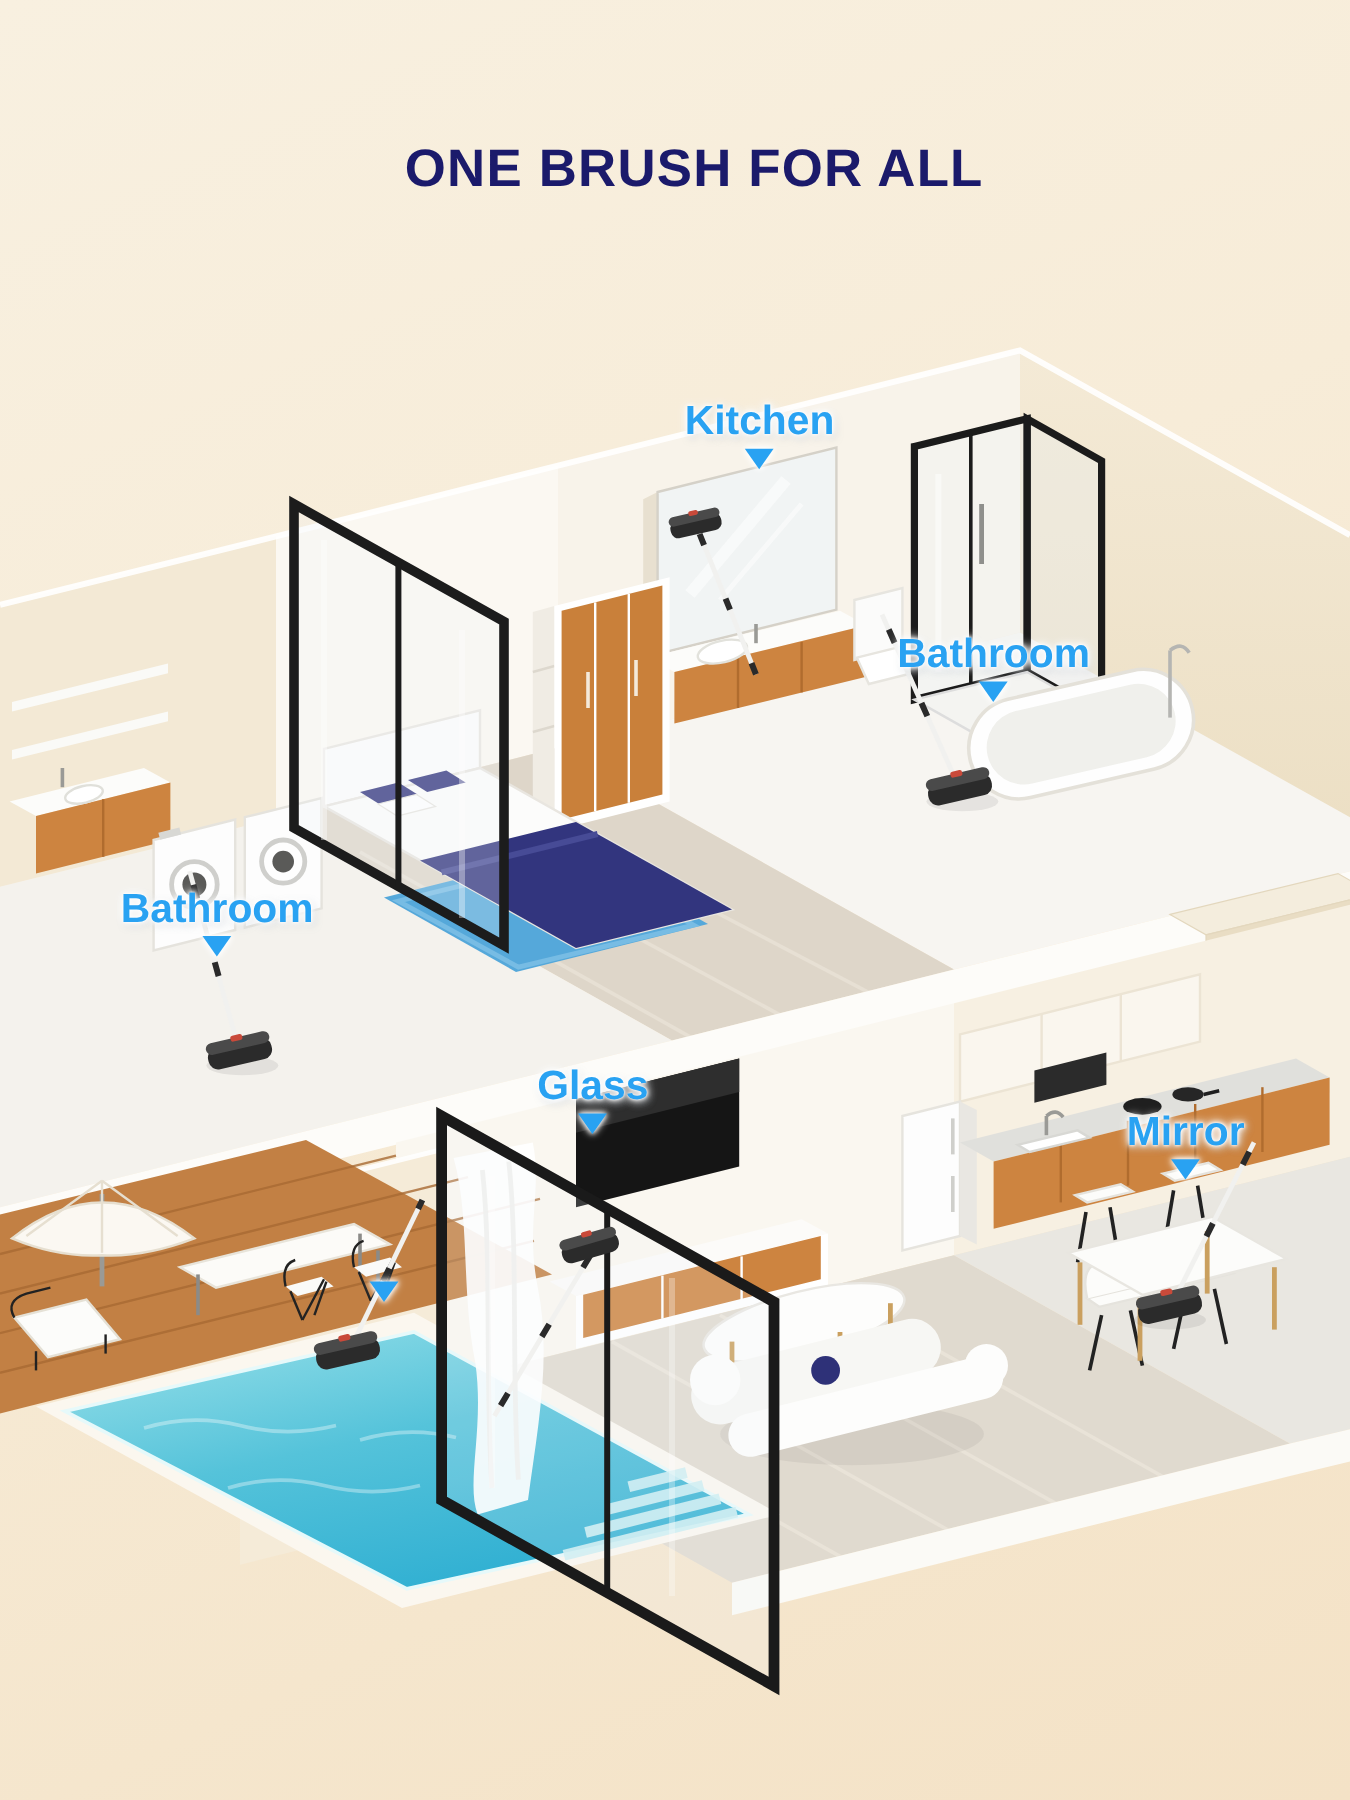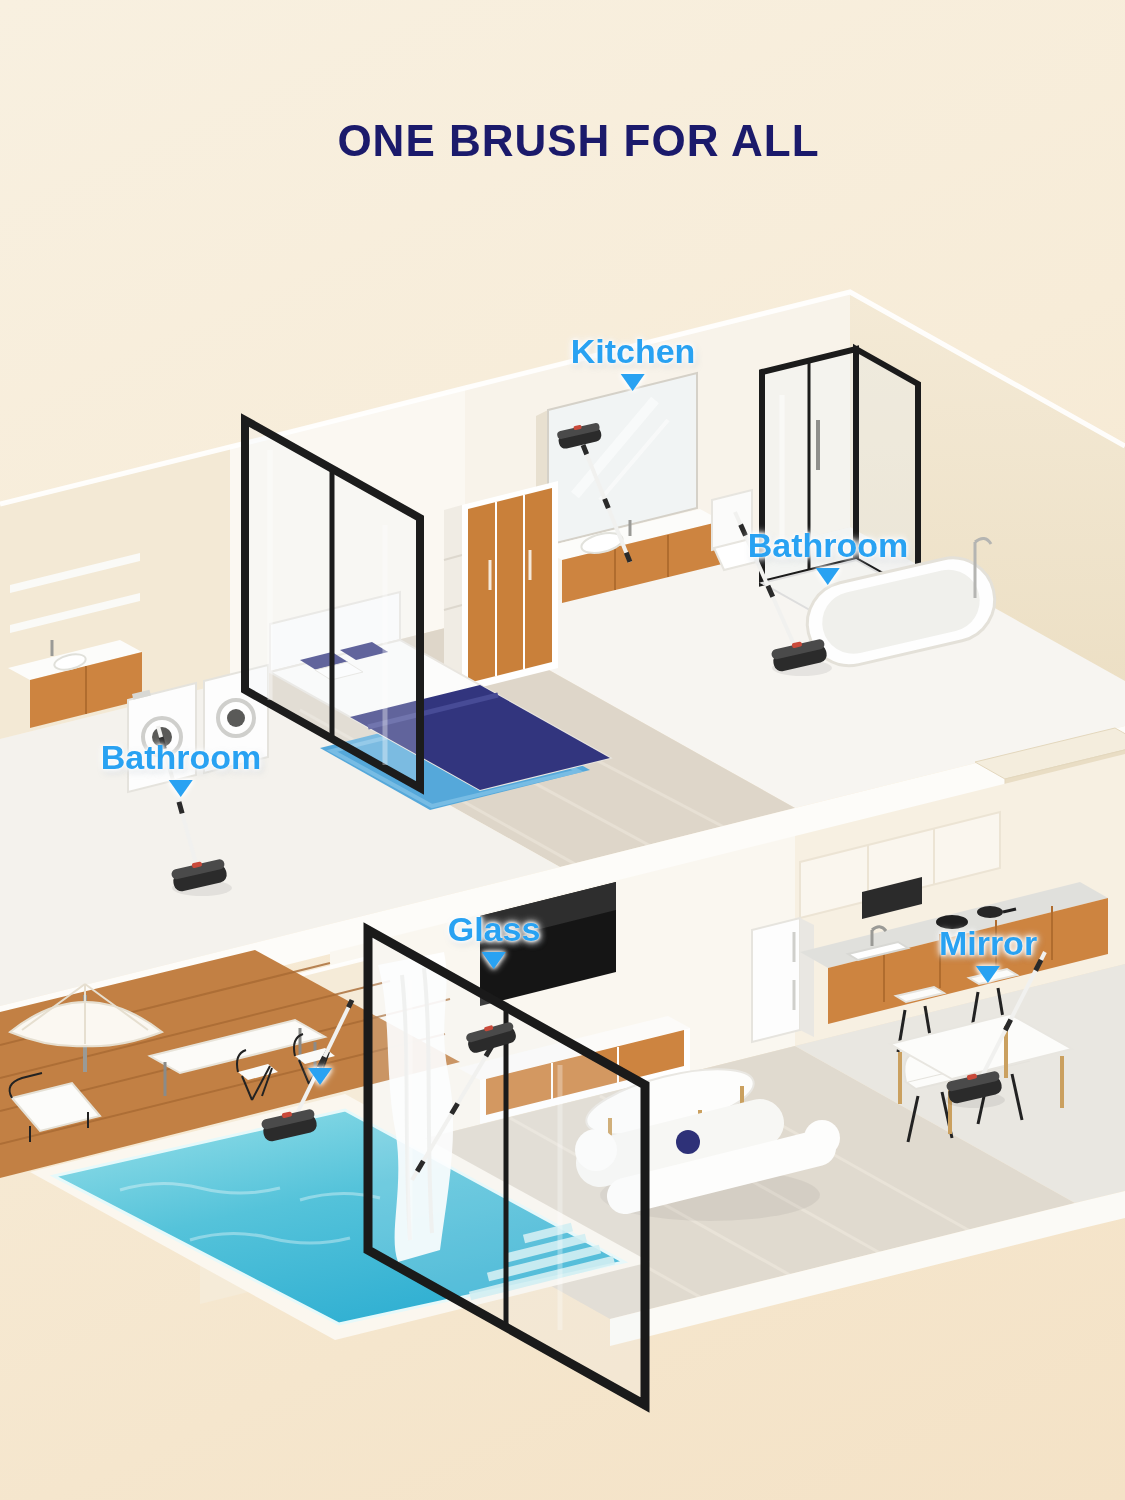--- a/index.html
+++ b/index.html
@@ -384,21 +384,21 @@
       <div class="down-arrow"></div>
     </div>
     <div class="scene-label" style="left:828px;top:528px;text-align:center;">
       <span>Bathroom</span>
       <div class="down-arrow"></div>
     </div>
     <div class="scene-label" style="left:181px;top:740px;">
       <span>Bathroom</span>
       <div class="down-arrow"></div>
     </div>
-    <div class="scene-label" style="left:494px;top:912px;">
+    <div class="scene-label" style="left:494px;top:888px;">
       <span>Glass</span>
       <div class="down-arrow"></div>
     </div>
     <div class="scene-label" style="left:988px;top:926px;">
       <span>Mirror</span>
       <div class="down-arrow"></div>
     </div>
     <div class="scene-label" style="left:320px;top:1064px;">
       <div class="down-arrow"></div>
     </div>

